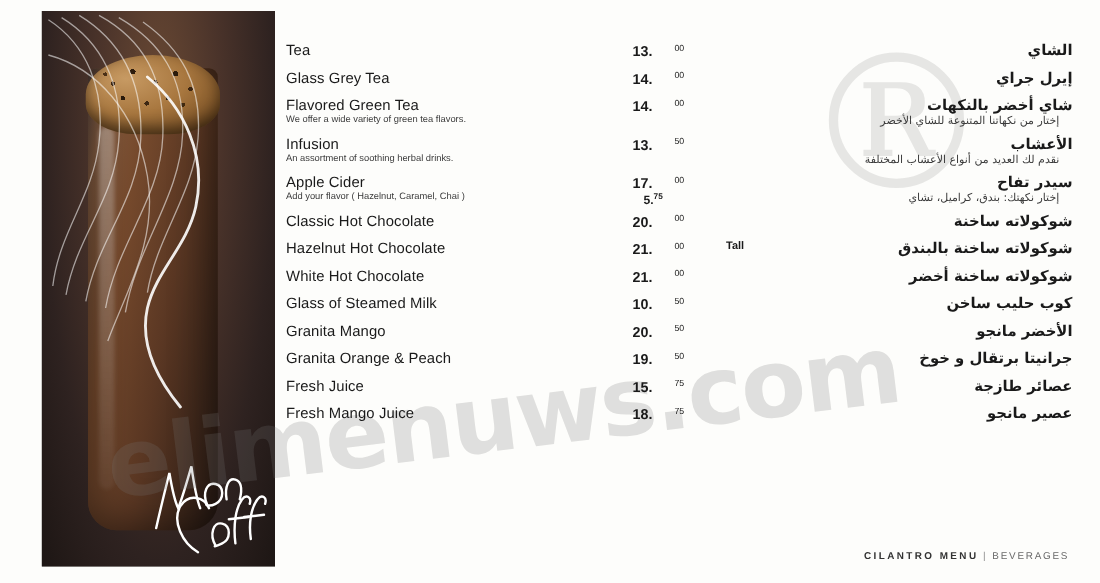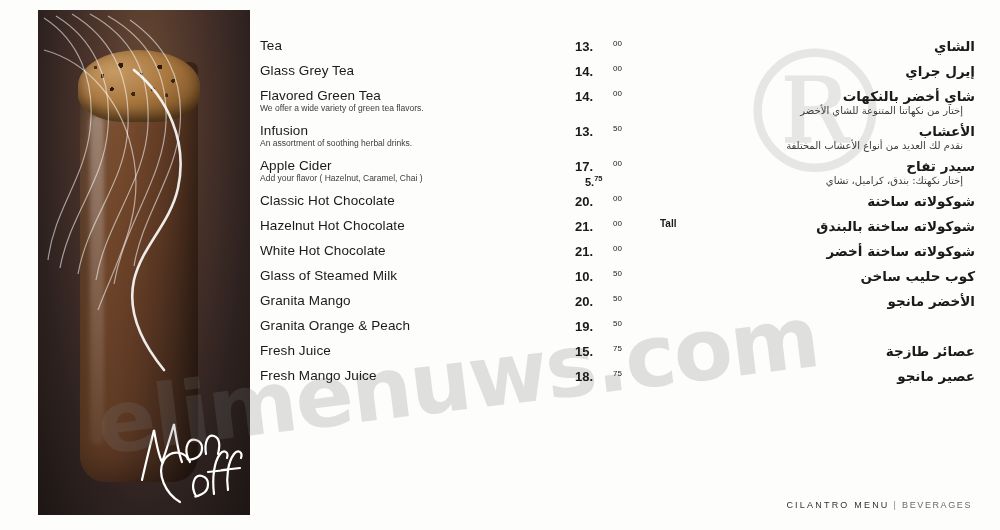--- a/index.html
+++ b/index.html
@@ -221,21 +221,21 @@
   .footer {
     position: absolute;
     right: 28px;
     bottom: 20px;
     font-size: 9px;
     letter-spacing: 2.2px;
     color: #4a4a4a;
     z-index: 6;
     white-space: nowrap;
   }
-  .footer .brand { font-weight: normal; color: #333; text-align: right; }
+  .footer .brand { font-weight: bold; color: #333; text-align: right; }
   .footer .sep { color: #8a8a8a; margin: 0 4px; }
   .footer .sub { color: #6a6a6a; letter-spacing: 1.6px; }
 </style>
 </head>
 <body>
 
 <div class="page">
 
   <div class="photo-panel">
     <div class="photo-bg"></div>
@@ -344,20 +344,21 @@
 
     <div class="row">
       <div class="en-name">Granita  Mango</div>
       <div class="price"><span>20.</span><sup>50</sup></div>
       <div class="ar-name">الأخضر مانجو</div>
     </div>
 
     <div class="row">
       <div class="en-name">Granita  Orange &amp; Peach</div>
       <div class="price"><span>19.</span><sup>50</sup></div>
+      <div class="ar-name">جرانيتا برتقال و خوخ</div>
     </div>
 
     <div class="row">
       <div class="en-name">Fresh Juice</div>
       <div class="price"><span>15.</span><sup>75</sup></div>
       <div class="ar-name">عصائر طازجة</div>
     </div>
 
     <div class="row">
       <div class="en-name">Fresh Mango Juice</div>

